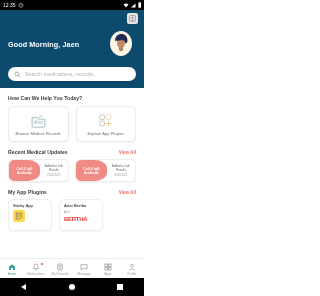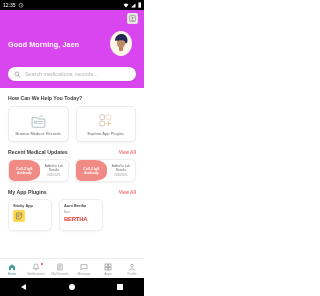--- a/index.html
+++ b/index.html
@@ -16,21 +16,21 @@
     height:10px; background:#000; color:#fff;
     display:flex; align-items:center; justify-content:space-between;
     padding:0 3px; font-size:5px; line-height:1;
   }
   .sb-left{display:flex; align-items:center; gap:2px;}
   .sb-right{display:flex; align-items:center; gap:1.5px;}
   .sb-ico{display:block;}
 
   
   .header{
-    background:#d946ef; position:relative;
+    background:#0c4a6e; position:relative;
     padding:4px 8px 0 8px; height:78px;
   }
   .acct-btn{
     position:absolute; top:3px; right:6px;
     width:11px; height:11px; border-radius:2px;
     background:#e7e4e4; display:flex; align-items:center; justify-content:center;
   }
   .greeting{
     color:#ffffff; font-size:7.2px; font-weight:bold;
     position:absolute; left:8px; top:30px; letter-spacing:.1px;

